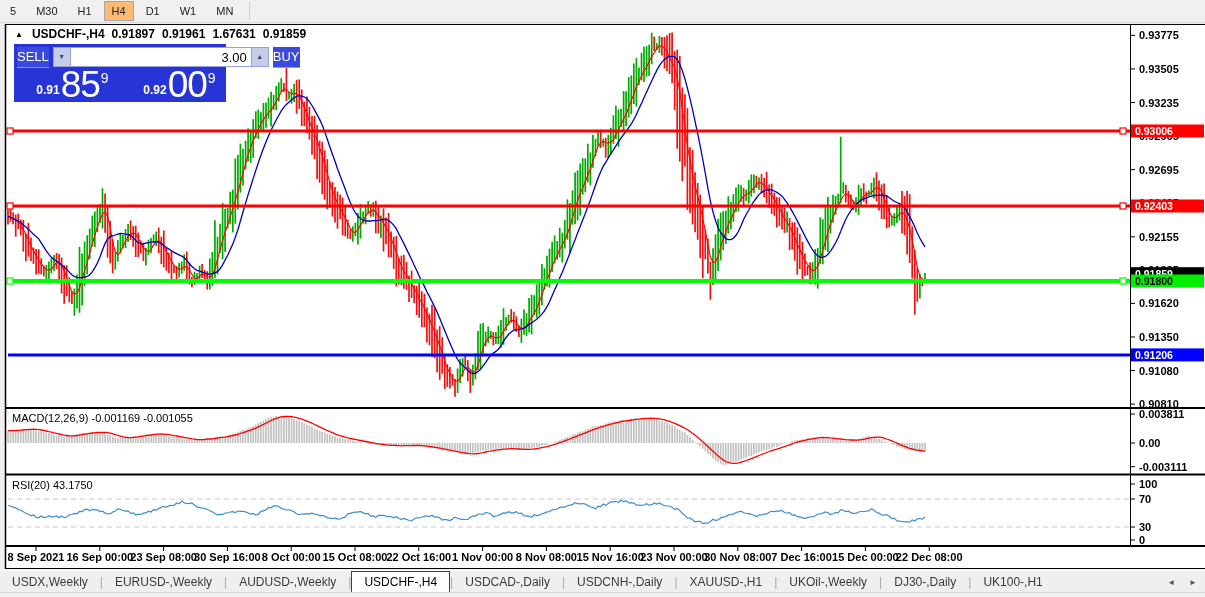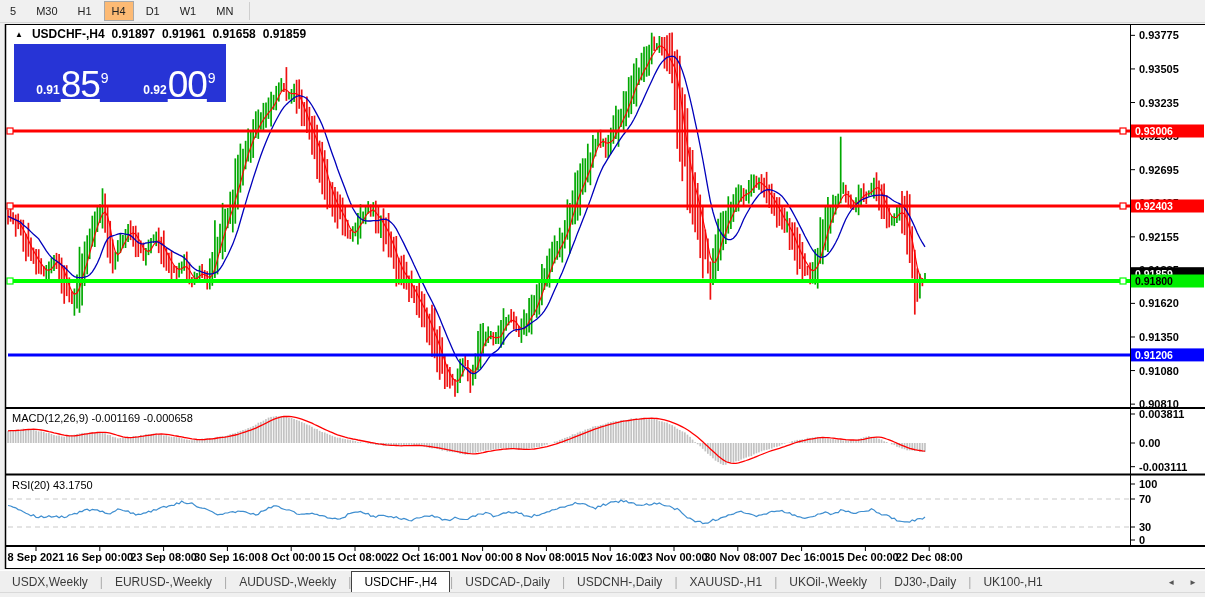--- a/index.html
+++ b/index.html
@@ -53,21 +53,21 @@
   #volume-input{
     flex:1;border:0;outline:0;font-family:"Liberation Sans",sans-serif;
     font-size:13px;text-align:right;padding:0 4px 0 0;color:#000;min-width:0;
   }
   .tp-row2{flex:1;display:flex;gap:2px;padding:2px 0 0 0;}
   .tp-price{
     flex:1;display:flex;align-items:flex-end;justify-content:center;
     color:#fff;padding-bottom:2px;
   }
   .tp-price .pfx{font-size:12px;font-weight:700;margin:0 1px 3px 12px;}
-  .tp-price .big{font-size:37px;line-height:30px;letter-spacing:-1px;text-decoration:underline;}
+  .tp-price .big{font-size:37px;line-height:30px;letter-spacing:-1px;}
   .tp-price .sup{font-size:14px;line-height:12px;margin:0 0 16px 1px;}
   
   .ind-label{
     position:absolute;left:12px;z-index:3;font-size:11px;color:#000;white-space:nowrap;
   }
   
   #tabbar{
     position:absolute;left:0;top:570px;width:1205px;height:22px;z-index:3;
     background:#efefef;border-top:1px solid #fdfdfd;
     display:flex;align-items:stretch;font-size:12px;color:#3a3a3a;
@@ -941,40 +941,49 @@
       <rect x="1131" y="274.5" width="73" height="13" fill="#00ee00"></rect>
       <text x="1135" y="285.0" font-family="&quot;Liberation Sans&quot;,sans-serif" font-size="10.5" font-weight="bold" fill="#000000">0.91800</text>
     </g>
   </svg>
 
 <div id="chart-header">
   <span class="tri">▲</span>
   <span>USDCHF-,H4</span>
   <span>0.91897</span>
   <span>0.91961</span>
-  <span>0.91658</span>
+  <span>1.67631</span>
   <span>0.91859</span>
 </div>
 
 <div id="trade-panel">
+  <div class="tp-row1">
+    <div class="tp-btn" id="sell-btn">SELL</div>
+    <div class="tp-stepper">
+      <div class="tp-arrow left">▼</div>
+      <input id="volume-input" value="3.00" style="">
+      <div class="tp-arrow right">▲</div>
+    </div>
+    <div class="tp-btn" id="buy-btn">BUY</div>
+  </div>
   <div class="tp-row2">
     <div class="tp-price">
       <span class="pfx">0.91</span>
       <span class="big">85</span>
       <span class="sup">9</span>
     </div>
     <div class="tp-price">
       <span class="pfx">0.92</span>
       <span class="big">00</span>
       <span class="sup">9</span>
     </div>
   </div>
 </div>
 
-<div class="ind-label" style="top:412px">MACD(12,26,9) -0.001169 -0.000658</div>
+<div class="ind-label" style="top:412px">MACD(12,26,9) -0.001169 -0.001055</div>
 <div class="ind-label" style="top:479px">RSI(20) 43.1750</div>
 
 <div id="tabbar">
     <div class="tab">USDX,Weekly</div>
     <div class="tab-sep">|</div>
     <div class="tab">EURUSD-,Weekly</div>
     <div class="tab-sep">|</div>
     <div class="tab">AUDUSD-,Weekly</div>
     <div class="tab-sep">|</div>
     <div class="tab active">USDCHF-,H4</div>

